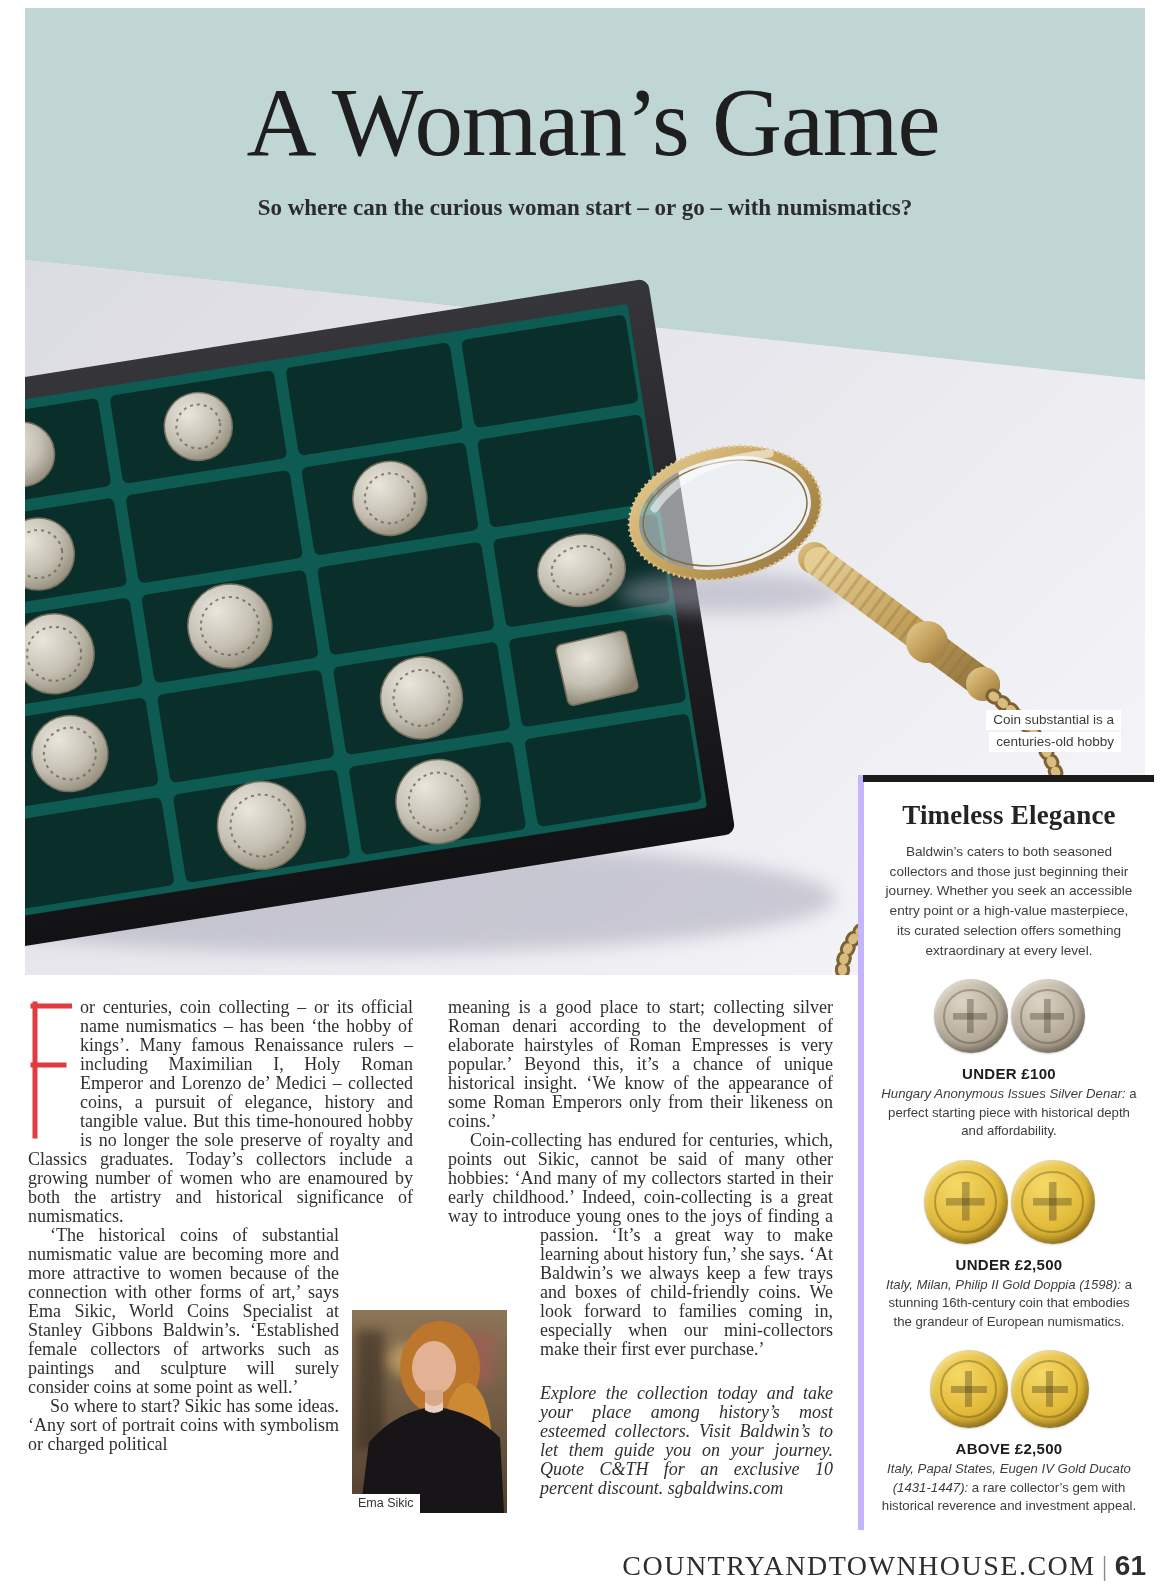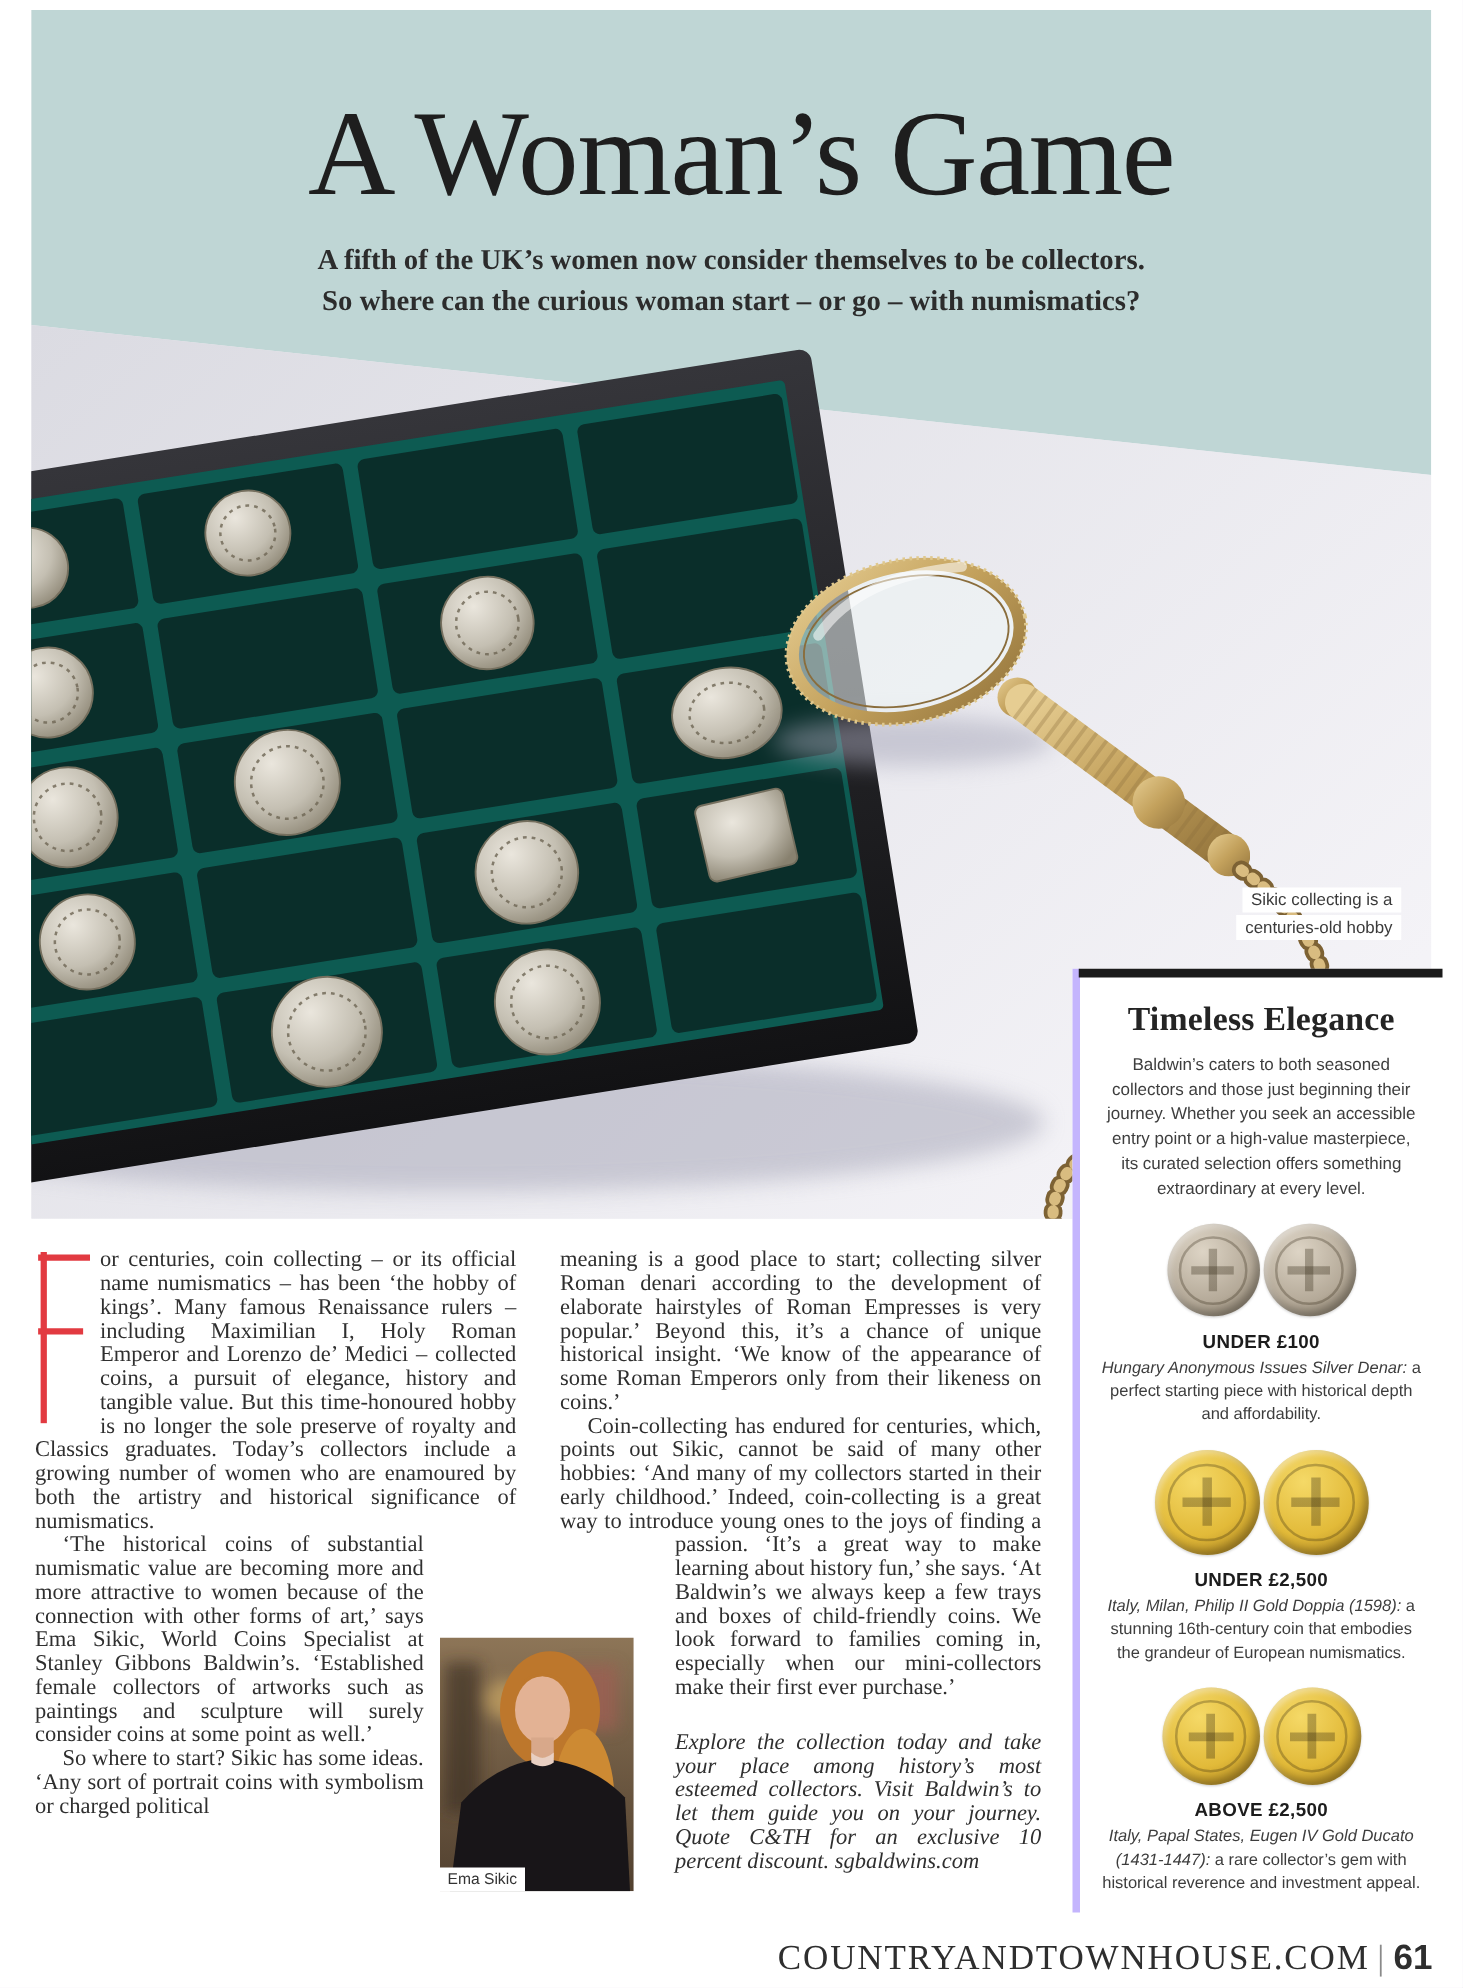--- a/index.html
+++ b/index.html
@@ -179,26 +179,25 @@
       <g fill="none" stroke-linecap="round">
         <path d="M 968 688 C 1046 742 1062 826 988 868 C 912 910 846 894 824 938 C 812 962 818 978 830 992" stroke="#7d6234" stroke-width="15" stroke-dasharray="2 9"></path>
         <path d="M 968 688 C 1046 742 1062 826 988 868 C 912 910 846 894 824 938 C 812 962 818 978 830 992" stroke="#d9bc80" stroke-width="9" stroke-dasharray="2 9"></path>
         <path d="M 992 864 C 1046 880 1090 912 1112 966" stroke="#7d6234" stroke-width="15" stroke-dasharray="2 9"></path>
         <path d="M 992 864 C 1046 880 1090 912 1112 966" stroke="#d9bc80" stroke-width="9" stroke-dasharray="2 9"></path>
       </g>
     </svg>
 
     <div class="title">A Woman’s Game</div>
     <div class="subtitle">
-      <div>A fifth of the UK’s women now consider themselves to be collectors.</div>
       <div>So where can the curious woman start – or go – with numismatics?</div>
     </div>
 
     <div class="photo-caption">
-      <span>Sikic collecting is a</span><br>
+      <span>Coin substantial is a</span><br>
       <span>centuries-old hobby</span>
     </div>
   </div>
 
   <aside class="sidebar">
     <div class="sidebar-top-bar"></div>
     <h2>Timeless Elegance</h2>
     <p class="sidebar-intro">Baldwin’s caters to both seasoned collectors and those just beginning their journey. Whether you seek an accessible entry point or a high-value masterpiece, its curated selection offers something extraordinary at every level.</p>
 
     <div class="coin-pair">

